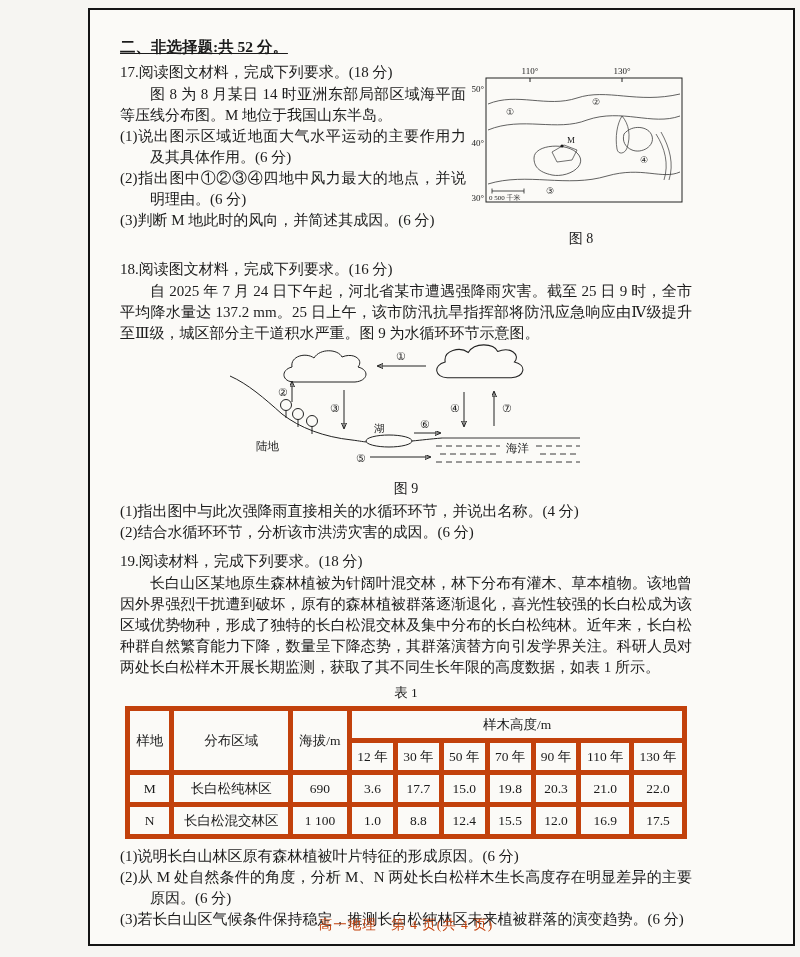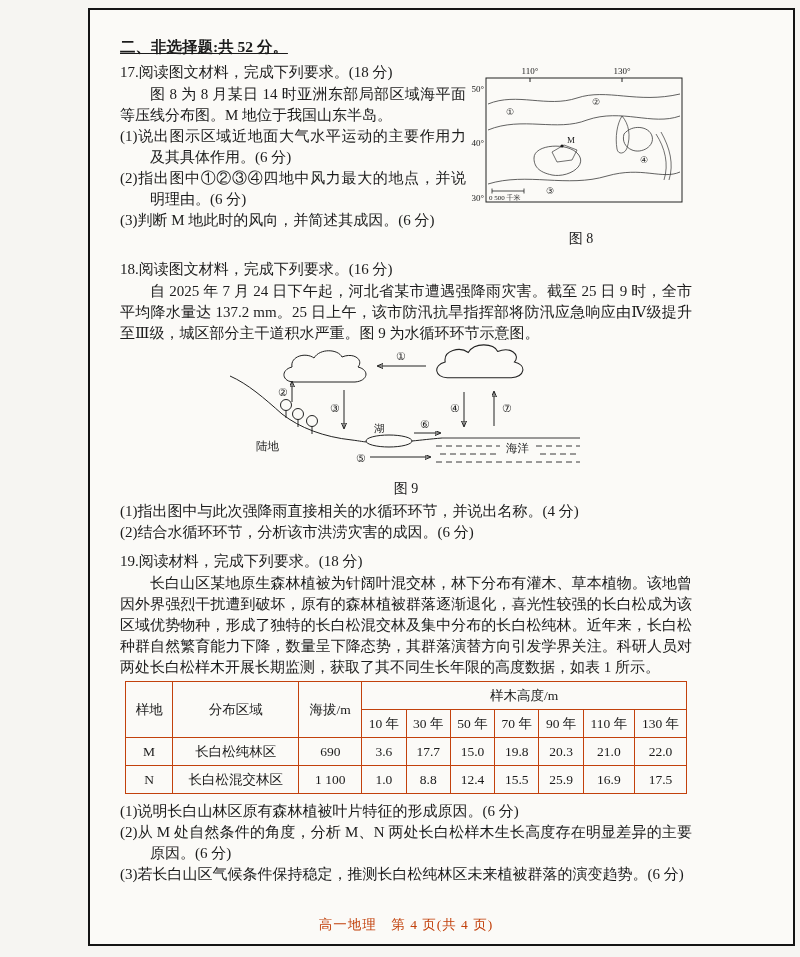--- a/index.html
+++ b/index.html
@@ -42,21 +42,21 @@
   .m-lab { font-size: 9px; }
   .scale-txt { font-size: 7px; }
   .cyc path, .cyc line { stroke: #222; fill: none; }
   .arrow { stroke: #222; stroke-width: 1; }
   .cyc-lab { font-size: 11.5px; }
   .cyc-num { font-size: 11px; }
   .dash { stroke-dasharray: 6 4; stroke-width: 0.9; }
 
   .tbl-caption { text-align: center; font-size: 13.5px; margin-top: 4px; }
   table.t1 { border-collapse: collapse; margin: 3px auto 7px; font-size: 13.5px; width: 562px; }
-  table.t1 td { border: 1px solid #c2410c; text-align: center; padding: 3px 4px; height: 23px; }
+  table.t1 td { border: 5px solid #c2410c; text-align: center; padding: 3px 4px; height: 23px; }
   td.c-region { min-width: 112px; }
   td.c-site { min-width: 42px; }
   td.c-elev { min-width: 56px; }
 
   .footer {
     position: absolute; left: 120px; top: 916px; width: 572px;
     text-align: center; font-size: 13.5px; color: #c2410c; letter-spacing: 1px;
   }
 </style>
 </head>
@@ -200,30 +200,31 @@
     </div>
 
     <p class="sub">(1)指出图中与此次强降雨直接相关的水循环环节，并说出名称。(4 分)</p>
     <p class="sub">(2)结合水循环环节，分析该市洪涝灾害的成因。(6 分)</p>
   </section>
 
   <section>
     <div class="q-title">19.阅读材料，完成下列要求。(18 分)</div>
     <p class="indent">长白山区某地原生森林植被为针阔叶混交林，林下分布有灌木、草本植物。该地曾因外界强烈干扰遭到破坏，原有的森林植被群落逐渐退化，喜光性较强的长白松成为该区域优势物种，形成了独特的长白松混交林及集中分布的长白松纯林。近年来，长白松种群自然繁育能力下降，数量呈下降态势，其群落演替方向引发学界关注。科研人员对两处长白松样木开展长期监测，获取了其不同生长年限的高度数据，如表 1 所示。</p>
 
+    <div class="tbl-caption">表 1</div>
     <table class="t1">
       <tbody>
         <tr>
           <td rowspan="2" class="c-site">样地</td>
           <td rowspan="2" class="c-region">分布区域</td>
           <td rowspan="2" class="c-elev">海拔/m</td>
           <td colspan="7">样木高度/m</td>
         </tr>
         <tr>
-          <td>10 年</td>
+          <td>12 年</td>
           <td>30 年</td>
           <td>50 年</td>
           <td>70 年</td>
           <td>90 年</td>
           <td>110 年</td>
           <td>130 年</td>
         </tr>
         <tr>
           <td>M</td>
           <td>长白松纯林区</td>
@@ -237,21 +238,21 @@
           <td>22.0</td>
         </tr>
         <tr>
           <td>N</td>
           <td>长白松混交林区</td>
           <td>1 100</td>
           <td>1.0</td>
           <td>8.8</td>
           <td>12.4</td>
           <td>15.5</td>
-          <td>25.9</td>
+          <td>12.0</td>
           <td>16.9</td>
           <td>17.5</td>
         </tr>
       </tbody>
     </table>
 
     <p class="sub">(1)说明长白山林区原有森林植被叶片特征的形成原因。(6 分)</p>
     <p class="sub">(2)从 M 处自然条件的角度，分析 M、N 两处长白松样木生长高度存在明显差异的主要原因。(6 分)</p>
     <p class="sub">(3)若长白山区气候条件保持稳定，推测长白松纯林区未来植被群落的演变趋势。(6 分)</p>
   </section>

